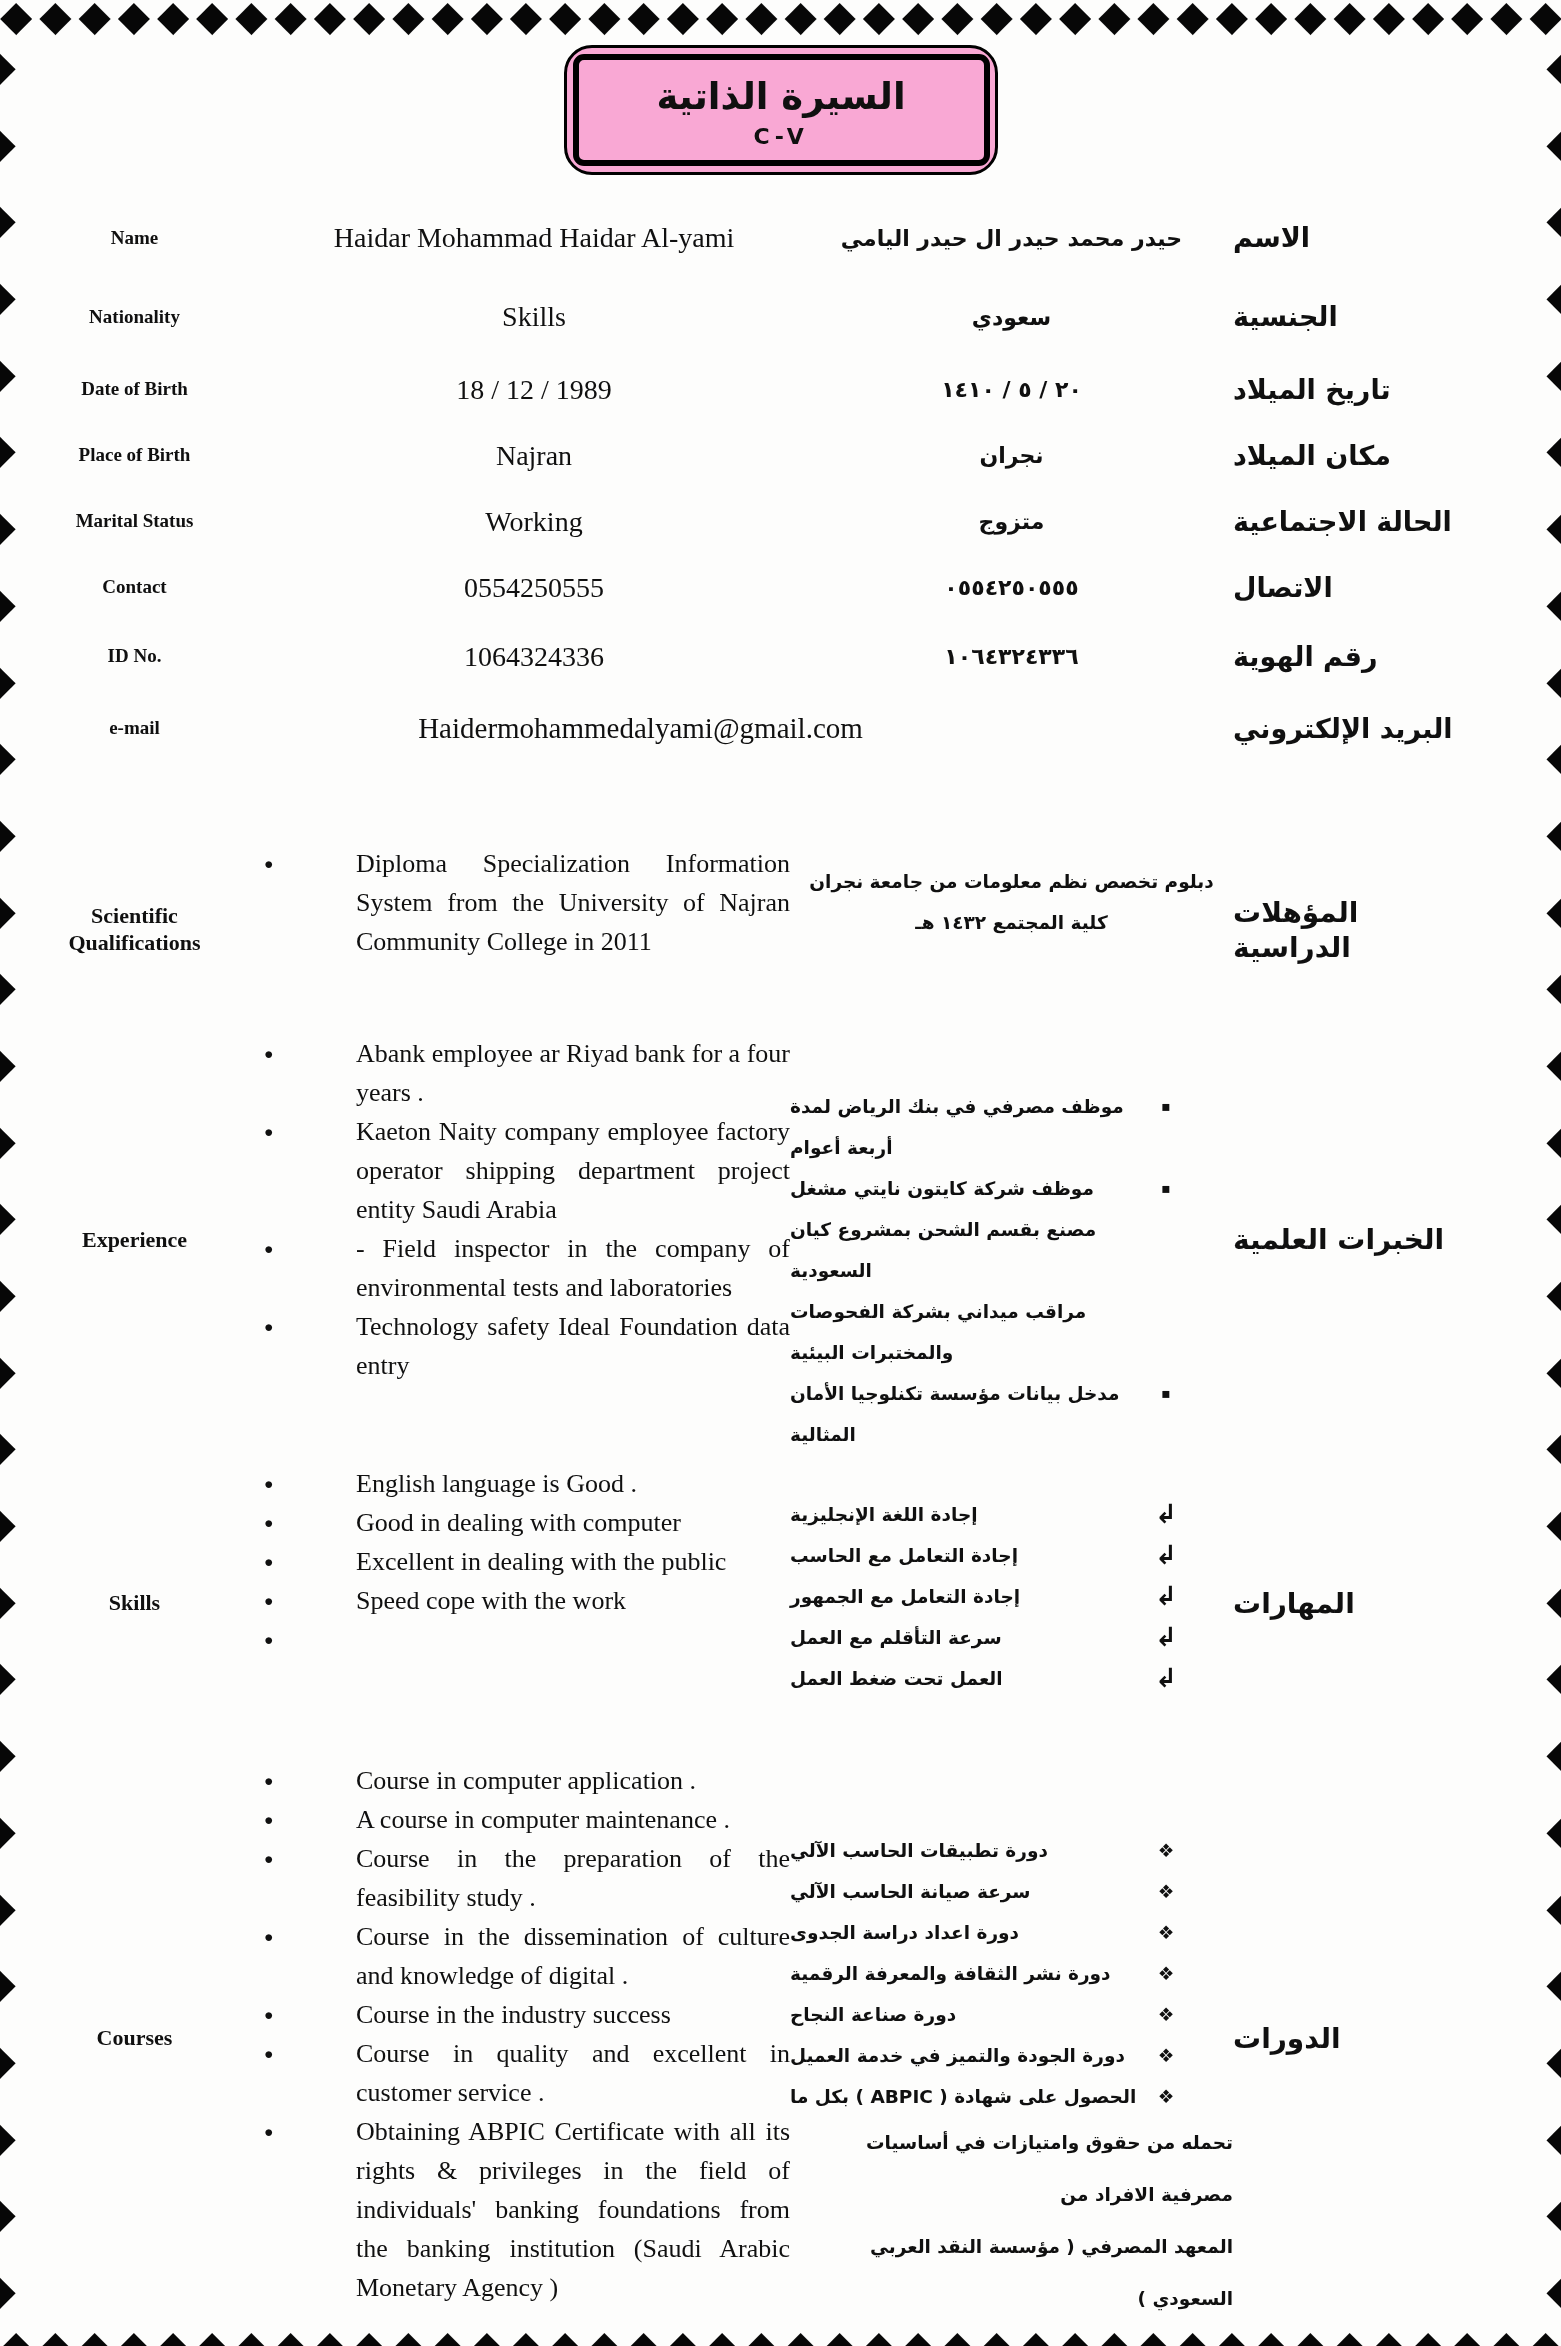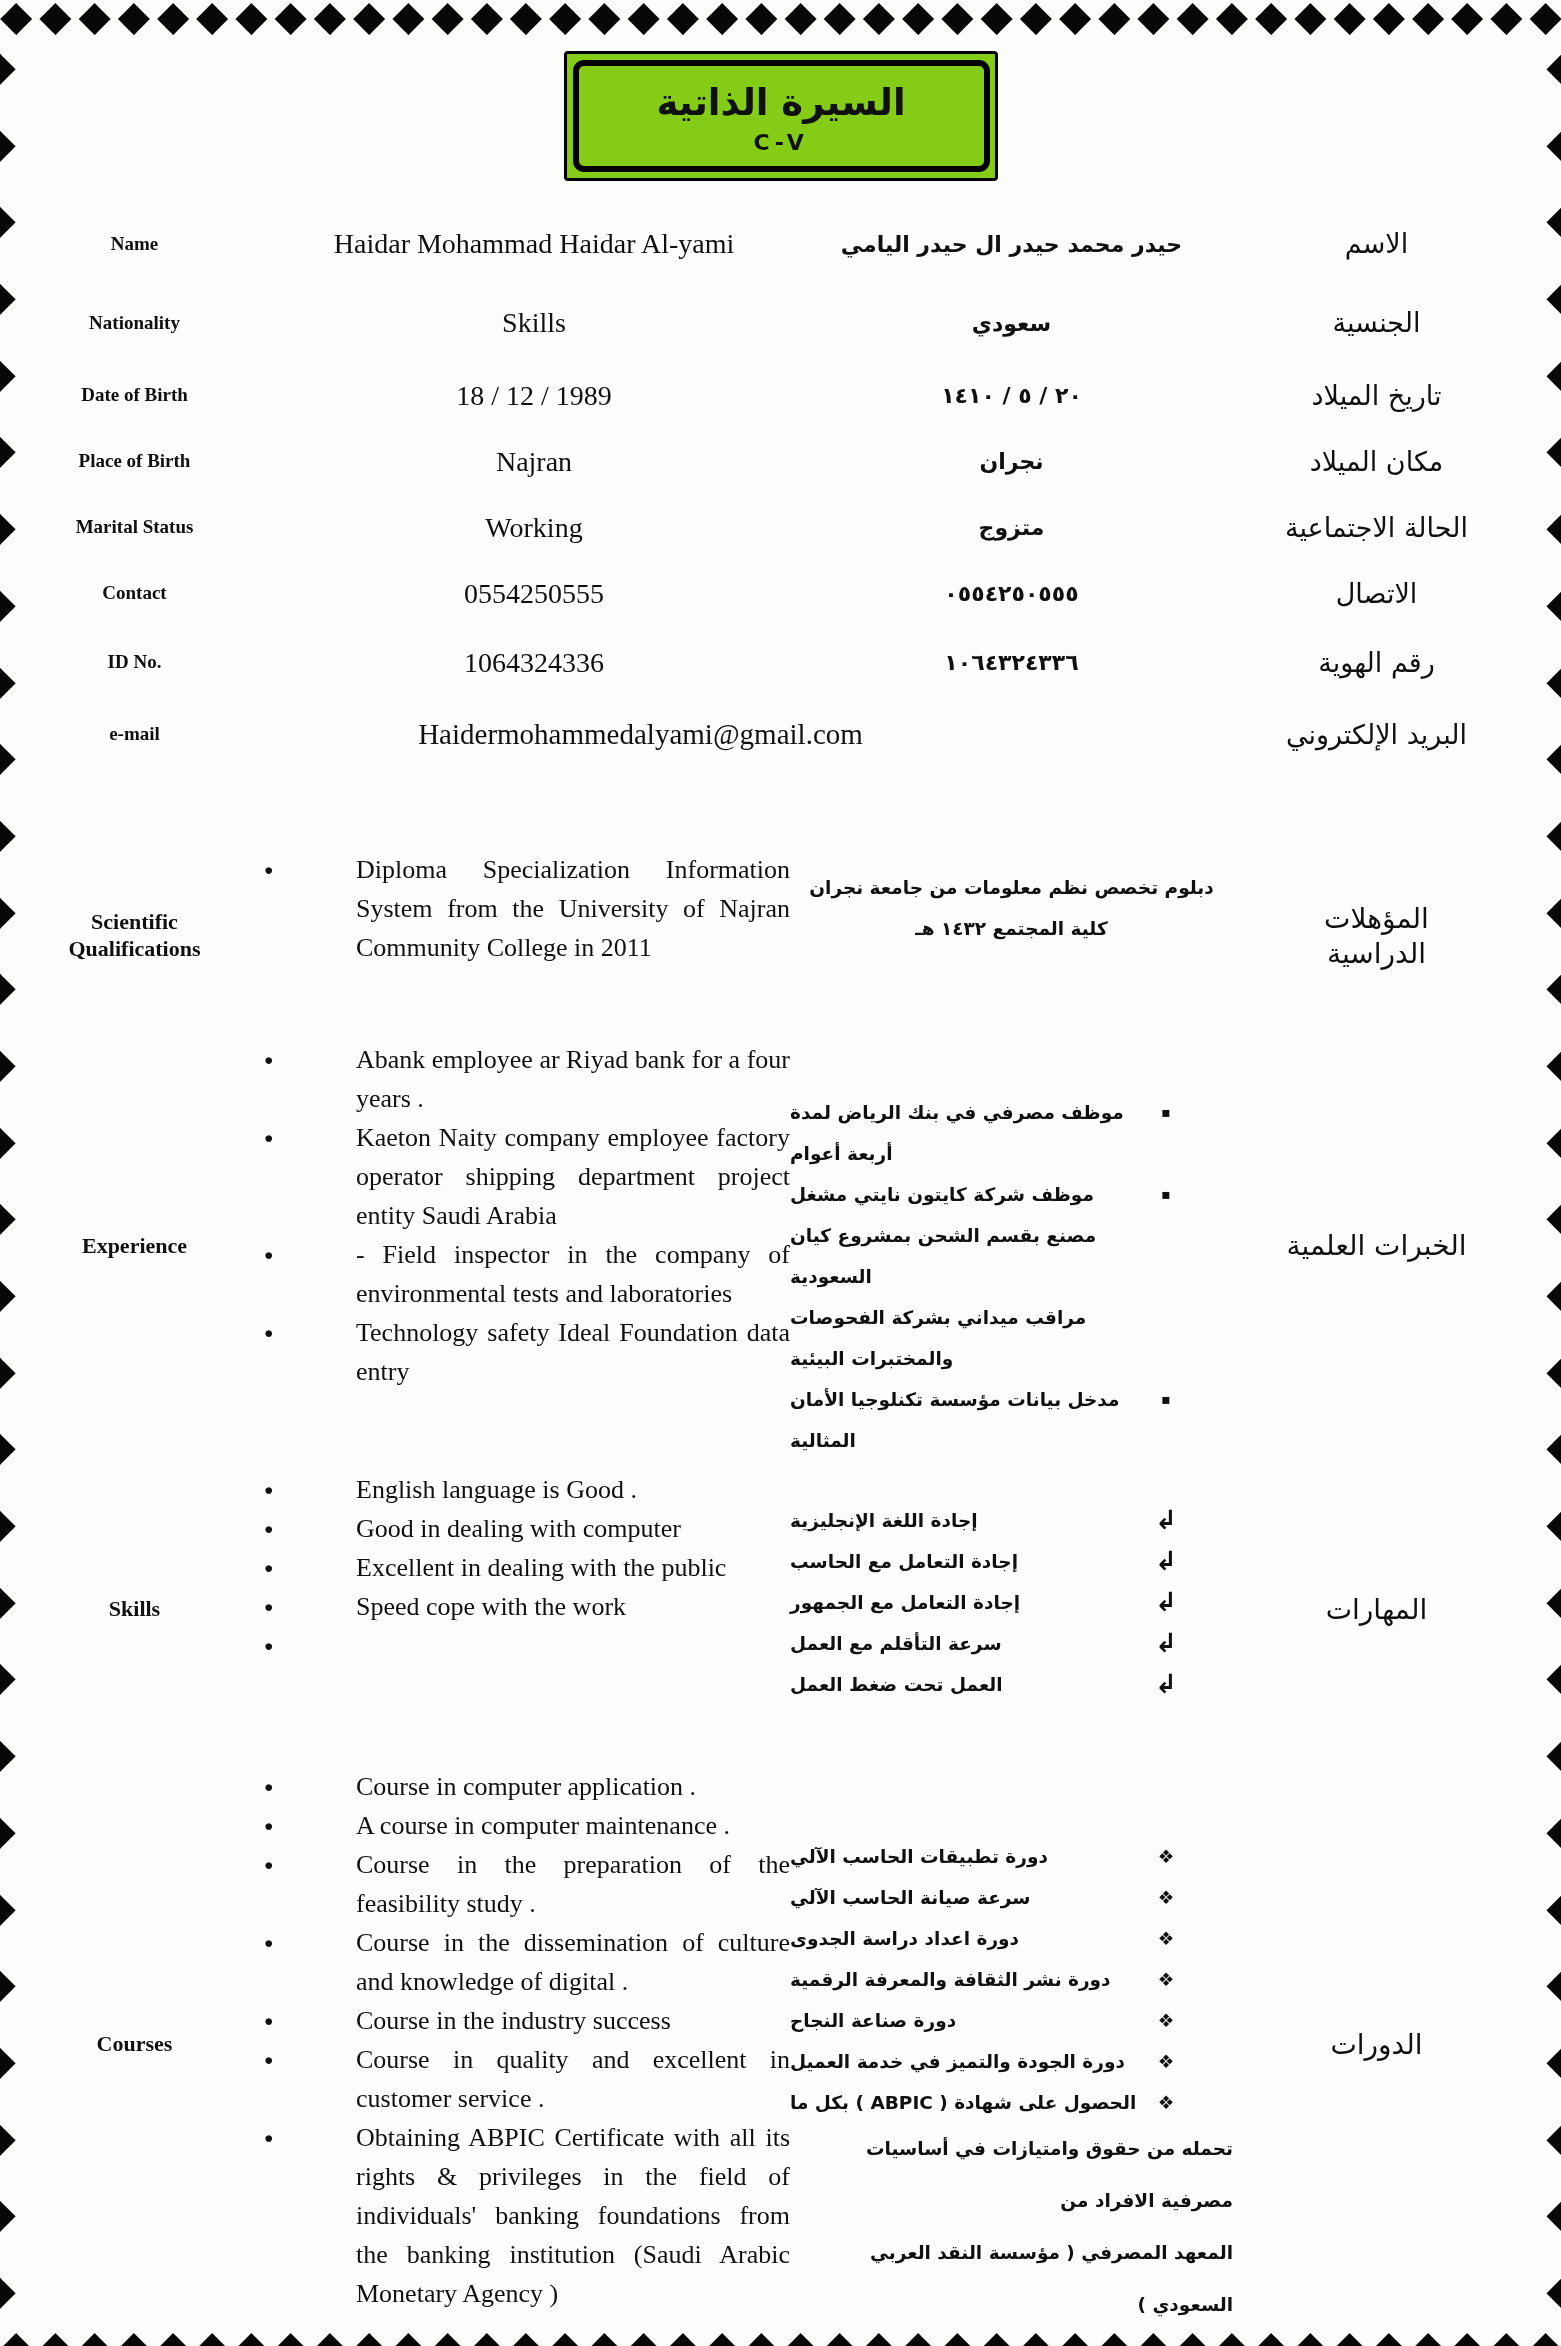--- a/index.html
+++ b/index.html
@@ -11,34 +11,34 @@
   .bb-clip{position:absolute;left:0;right:0;bottom:0;height:20px;overflow:hidden;}
   .border-bottom{display:flex;justify-content:space-between;font-size:42px;line-height:41px;
                  height:41px;color:#070707;}
   .border-left,.border-right{position:absolute;top:48px;bottom:37px;display:flex;
               flex-direction:column;justify-content:space-between;font-size:41px;
               line-height:37px;color:#070707;}
   .border-left{left:-15.7px;}
   .border-right{right:-15.7px;}
   
   .content{position:absolute;left:42px;right:42px;top:42px;}
-  .title-box{width:417px;margin:9px auto 0;border:3.7px solid #000;border-radius:4px;padding:5.5px;background:#84cc16;}
+  .title-box{width:417px;margin:3px auto 0;border:3.7px solid #000;border-radius:28px;padding:5.5px;background:#f9a8d4;}
   .title-inner{border:6.5px solid #000;border-radius:11px;text-align:center;padding:14.8px 9.2px 11px;}
   .title-ar{font-family:"DejaVu Sans",sans-serif;font-weight:bold;font-size:37px;line-height:1.25;direction:rtl;}
   .title-en{font-family:"DejaVu Sans",sans-serif;font-weight:bold;font-size:22px;letter-spacing:4.6px;margin-top:3.7px;}
   
   .info{margin-top:24px;}
   .row{display:grid;grid-template-columns:185px 563px 443px 1fr;align-items:center;min-height:66px;}
   .row.tall{min-height:79px;}
   .row.mid{min-height:72px;}
   .c1{text-align:center;font-weight:bold;font-size:19px;line-height:1.2;}
   .c2{text-align:center;font-size:28px;padding-left:51px;}
   .c3{text-align:center;font-size:22px;font-weight:bold;direction:rtl;
       font-family:"DejaVu Sans",sans-serif;}
-  .c4{text-align:center;font-size:27px;font-weight:normal;direction:rtl;
+  .c4{text-align:left;font-size:27px;font-weight:bold;direction:rtl;
       font-family:"DejaVu Sans",sans-serif;line-height:1.25;}
   .row.email .c2{grid-column:2/4;transform:translateX(-115px);font-size:29px;}
   
   .sections{margin-top:70px;}
   .sec{display:grid;grid-template-columns:185px 563px 443px 1fr;}
   .sec .c1{align-self:center;font-size:22px;}
   .sec .c4{align-self:center;font-size:28px;}
   .w2{display:inline-block;max-width:185px;}
   .en-list{padding-top:9.2px;font-size:26px;line-height:39px;}
   .en-list .li{display:flex;}

